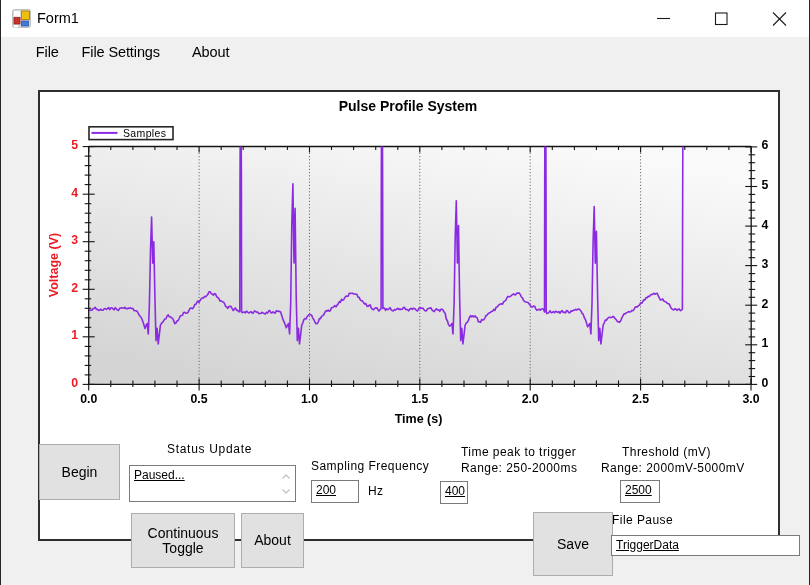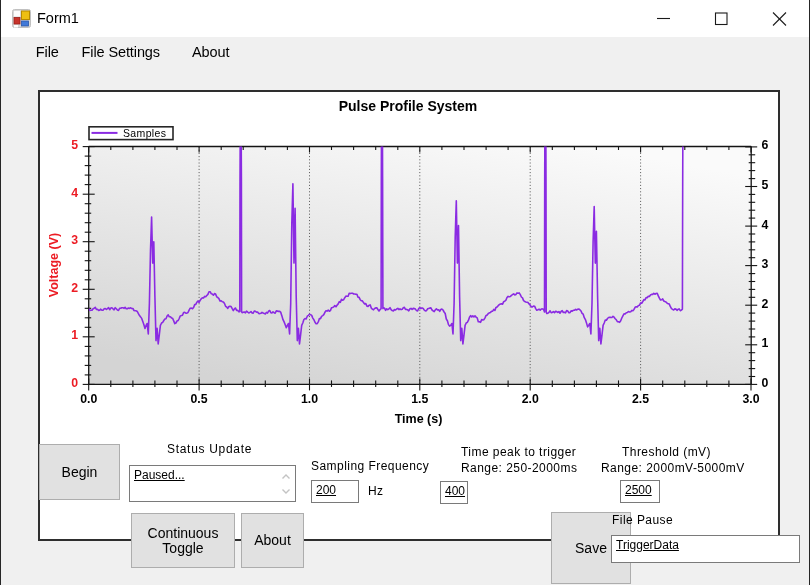--- a/index.html
+++ b/index.html
@@ -243,15 +243,15 @@
   <div class="tb" style="left:310px;top:480px;width:48px;height:23px">200</div>
   <div class="lbl" style="left:367px;top:484px">Hz</div>
   <div class="lbl" style="left:460px;top:444.5px">Time peak to trigger</div>
   <div class="lbl" style="left:460px;top:461px">Range: 250-2000ms</div>
   <div class="tb" style="left:439px;top:481px;width:28px;height:23px">400</div>
   <div class="lbl" style="left:621px;top:444.5px">Threshold (mV)</div>
   <div class="lbl" style="left:600px;top:461px">Range: 2000mV-5000mV</div>
   <div class="tb" style="left:619px;top:480px;width:40px;height:23px">2500</div>
   <div class="btn" style="left:130px;top:513px;width:104px;height:55px">Continuous<br>Toggle</div>
   <div class="btn" style="left:240px;top:513px;width:63px;height:55px">About</div>
-  <div class="btn" style="left:550px;top:512px;width:80px;height:72px">Save</div>
+  <div class="btn" style="left:532px;top:512px;width:80px;height:64px">Save</div>
   <div class="lbl" style="left:611px;top:513px">File Pause</div>
-  <div class="tb" style="left:610px;top:535px;width:189px;height:28px">TriggerData</div>
+  <div class="tb" style="left:610px;top:535px;width:189px;height:21px">TriggerData</div>
 </div>
 </body></html>

